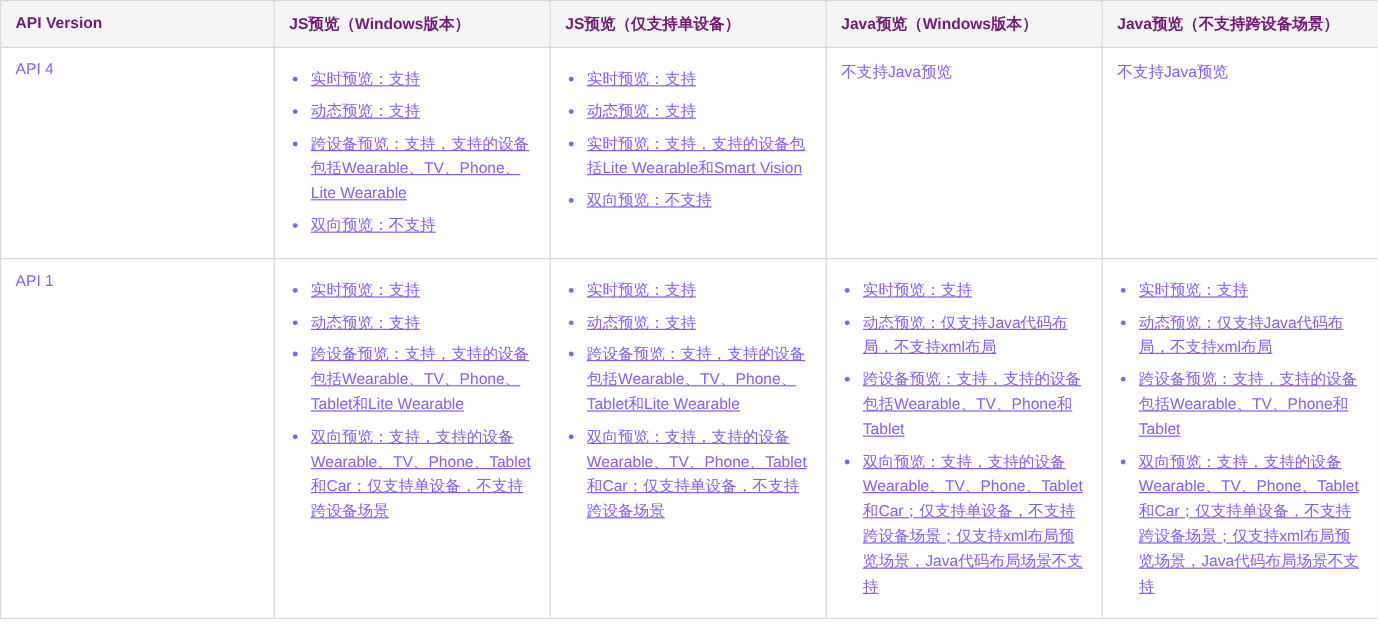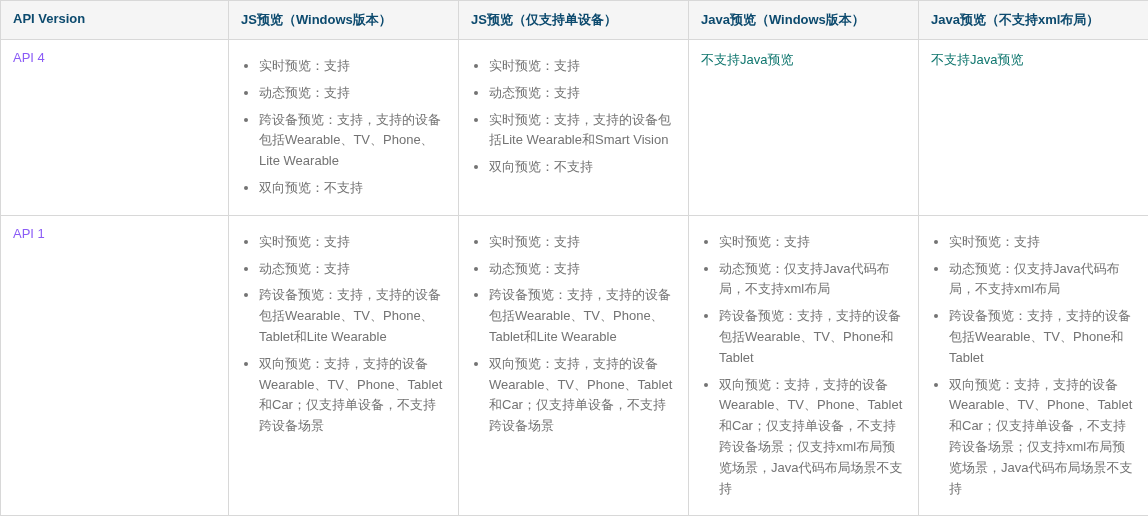--- a/index.html
+++ b/index.html
@@ -19,39 +19,40 @@
   th, td {
     border: 1px solid #d8d8d8;
     vertical-align: top;
     padding: 10px 12px;
     text-align: left;
     word-wrap: break-word;
   }
   thead th {
     background: #f5f5f5;
     font-weight: bold;
-    color: #0c4a6e;
+    color: #701a75;
     padding: 10px 12px;
   }
   col.c0 { width: 228px; }
   col.c1 { width: 230px; }
   col.c2 { width: 230px; }
   col.c3 { width: 230px; }
   col.c4 { width: 230px; }
   ul {
     margin: 0;
     padding-left: 18px;
   }
   li {
     margin: 6px 0;
     line-height: 1.6;
-    color: #737373;
+    color: #8b5cf6;
+    text-decoration: underline;
   }
   .plain {
-    color: #0f766e;
+    color: #8b5cf6;
     line-height: 1.6;
   }
   .rowlabel {
     color: #8b5cf6;
   }
 </style>
 </head>
 <body>
 
 <table>
@@ -61,21 +62,21 @@
       <col class="c2">
       <col class="c3">
       <col class="c4">
   </colgroup>
   <thead>
     <tr>
       <th>API Version</th>
       <th>JS预览（Windows版本）</th>
       <th>JS预览（仅支持单设备）</th>
       <th>Java预览（Windows版本）</th>
-      <th>Java预览（不支持xml布局）</th>
+      <th>Java预览（不支持跨设备场景）</th>
     </tr>
   </thead>
   <tbody>
       <tr>
         <td class="rowlabel">API 4</td>
         <td>
           <ul>
             <li>实时预览：支持</li>
             <li>动态预览：支持</li>
             <li>跨设备预览：支持，支持的设备包括Wearable、TV、Phone、Lite Wearable</li>

